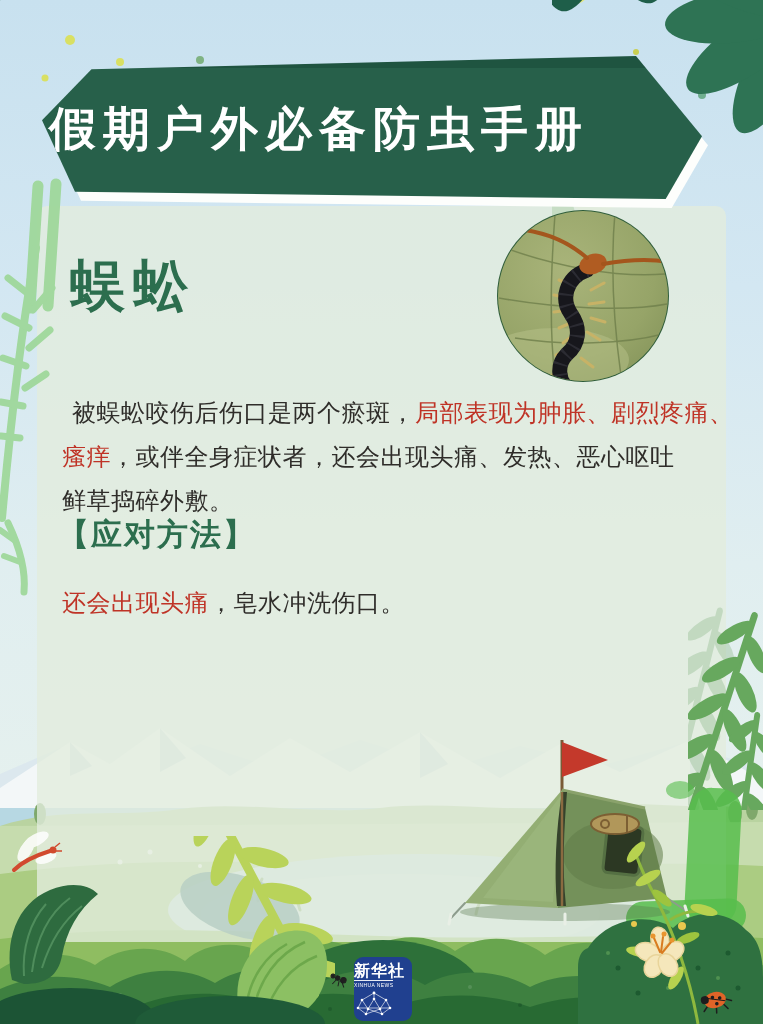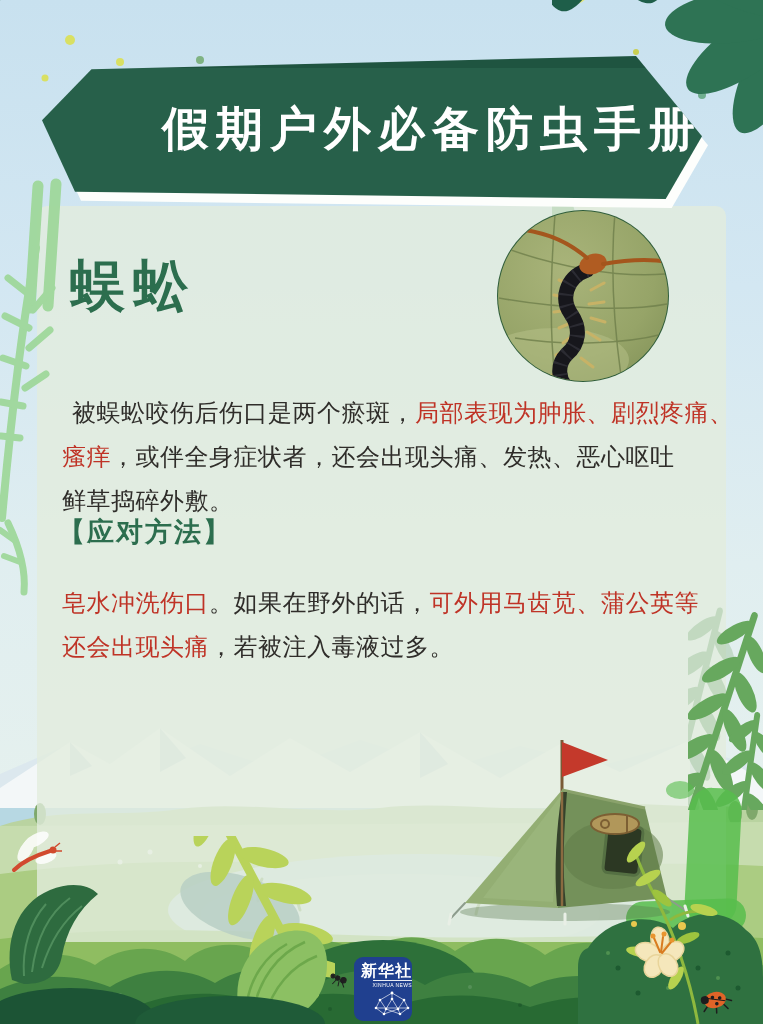--- a/index.html
+++ b/index.html
@@ -14,47 +14,47 @@
   .scene{position:absolute;left:0;top:714px;z-index:10;}
   .foliage-tl{position:absolute;left:0;top:0;z-index:12;}
   .foliage-tr{position:absolute;left:552px;top:0;z-index:12;}
   .panel{position:absolute;left:37px;top:206px;width:689px;height:736px;
     background:rgba(226,236,221,.8);border-radius:10px;z-index:20;}
   .banner-wrap{position:absolute;left:42px;top:56px;width:660px;height:146px;z-index:25;}
   .banner-back,.banner-face{position:absolute;inset:0;
     clip-path:polygon(7.5% 9%,90% 0%,100% 55%,94.5% 98%,5% 93%,0% 44%);}
   .banner-back{transform:translate(6px,9px);background:#fdfefc;}
   .banner-face{background:linear-gradient(180deg,var(--banner-dark) 0%,var(--banner-dark) 8%,var(--banner-green) 8%);
-    display:flex;align-items:center;justify-content:flex-end;}
+    display:flex;align-items:center;justify-content:flex-start;}
   .banner-title{font-size:47px;font-weight:900;color:#fff;letter-spacing:7px;padding-left:7px;}
   .topic-heading{position:absolute;left:70px;top:250px;z-index:30;font-size:55px;font-weight:900;
     color:var(--heading-green);letter-spacing:8px;}
   .photo{position:absolute;left:495px;top:208px;width:176px;height:176px;z-index:30;}
   .para{position:absolute;z-index:30;font-family:Liberation Sans, sans-serif;
     font-size:24px;line-height:44px;color:var(--ink);letter-spacing:.5px;}
   .para .line{white-space:nowrap;}
   .p-intro{left:62px;top:391px;width:664px;}
   .p-intro .line:first-child{text-indent:10px;}
-  .methods-heading{position:absolute;left:58px;top:514px;z-index:30;font-size:27px;font-weight:900;
+  .methods-heading{position:absolute;left:58px;top:514px;z-index:30;font-size:31px;font-weight:900;
     color:var(--heading-green);letter-spacing:2px;}
   .p-treat{left:62px;top:581px;width:664px;}
   .p-tip{left:62px;top:700px;width:664px;}
   .seg-red{color:var(--red);}
   .seg-bold{font-weight:bold;}
   .doodles-left{position:absolute;left:0;top:178px;z-index:30;}
   .sprigs-right{position:absolute;left:688px;top:598px;z-index:30;}
   .accent-strokes{position:absolute;left:618px;top:768px;z-index:32;}
   .tent{position:absolute;left:445px;top:730px;z-index:34;}
   .dragonfly{position:absolute;left:6px;top:824px;z-index:35;}
   .bushes{position:absolute;left:0;top:925px;z-index:40;}
   .foliage-bl{position:absolute;left:0;top:836px;z-index:45;}
   .foliage-br{position:absolute;left:578px;top:828px;z-index:45;}
   .ants{position:absolute;left:315px;top:962px;z-index:46;}
   .logo{position:absolute;left:354px;top:957px;width:58px;height:64px;z-index:50;
-    background:var(--logo-blue);border-radius:9px;display:flex;flex-direction:column;align-items:flex-end;
+    background:var(--logo-blue);border-radius:9px;display:flex;flex-direction:column;align-items:flex-start;
     color:#fff;padding-top:5px;box-sizing:border-box;}
   .logo-cn{font-size:16px;font-weight:bold;letter-spacing:1px;line-height:17px;}
   .logo-en{font-size:5px;letter-spacing:.4px;border-top:1px solid rgba(255,255,255,.9);
     padding-top:1px;margin-top:1px;line-height:6px;}
   .logo-globe{margin-top:2px;}
 </style>
 </head>
 <body>
 
 <svg width="0" height="0" style="position:absolute">
@@ -233,24 +233,21 @@
     </div>
     <div class="line">
       <span class="seg-normal">鲜草捣碎外敷。</span>
     </div>
   </div>
 
   <div class="methods-heading">【应对方法】</div>
 
   <div class="para p-treat">
     <div class="line">
-      <span class="seg-red">皂水冲洗伤口</span><span class="seg-normal">。如果在野外的话，</span><span class="seg-red">可外用马齿苋、蒲公英等</span>
-    </div>
-    <div class="line">
-      <span class="seg-red">还会出现头痛</span><span class="seg-normal">，若被注入毒液过多。</span>
+      <span class="seg-red">还会出现头痛</span><span class="seg-normal">，皂水冲洗伤口。</span>
     </div>
   </div>
 
   <div class="para p-tip">
   </div>
 
   <svg class="doodles-left" width="80" height="420" viewBox="0 0 80 420">
     <g stroke="#9fd89b" stroke-linecap="round" fill="none" opacity=".95">
       <path d="M38,8 L30,130" stroke-width="11"></path>
       <path d="M56,6 L48,128" stroke-width="11"></path>

